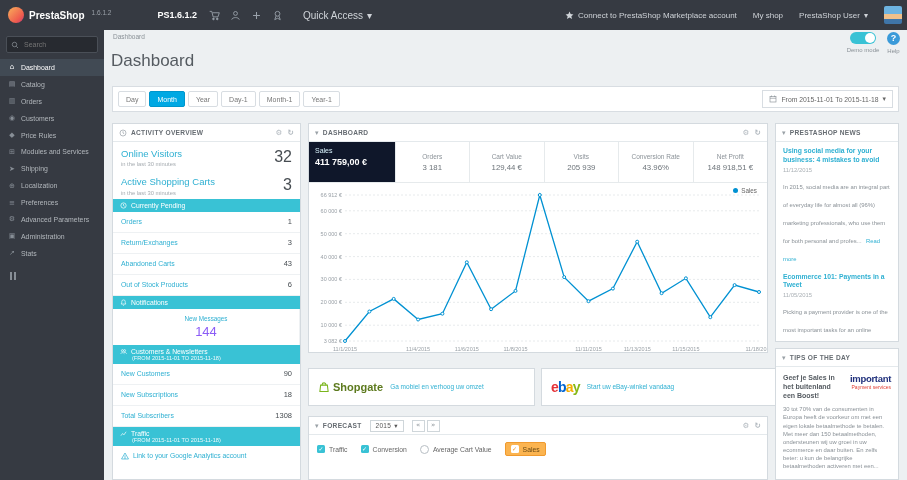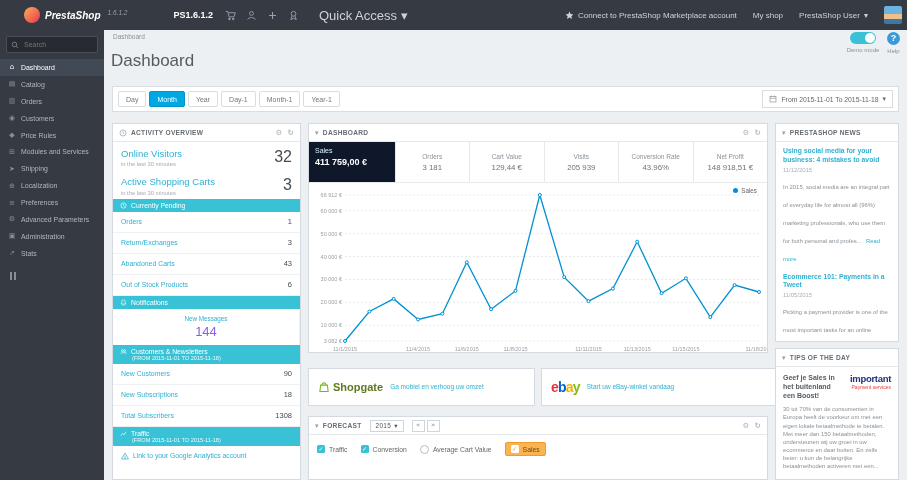--- a/index.html
+++ b/index.html
@@ -3,28 +3,28 @@
 <meta charset="utf-8">
 <style>
   html,body{margin:0;padding:0;}
   .app{position:relative;width:907px;height:480px;background:#edf0f2;font-family:"Liberation Sans",sans-serif;overflow:hidden;-webkit-font-smoothing:antialiased;}
   .g-icon{font-family:"DejaVu Sans","Liberation Sans",sans-serif;font-style:normal;}
   a{text-decoration:none;cursor:pointer;}
   button{cursor:pointer;}
 
   
   .topbar{position:absolute;top:0;left:0;width:907px;height:30px;background:#363a42;display:flex;align-items:center;z-index:5;}
-  .logo{display:flex;align-items:center;gap:5px;padding-left:24px;cursor:pointer;font-style:italic;}
+  .logo{display:flex;align-items:center;gap:5px;padding-left:8px;cursor:pointer;}
   .logo-mark{width:16px;height:16px;border-radius:50%;background:linear-gradient(135deg,#f8b05b 0%,#ef5b4e 70%,#c2387a 100%);}
   .logo-text{font-size:10px;font-weight:bold;color:#fff;}
   .logo-ver{font-size:6.5px;color:#9aa0a8;margin-left:2px;position:relative;top:-3px;}
   .shopname{font-size:9px;font-weight:bold;color:#fff;margin-left:10px;cursor:pointer;padding-left:36px;}
   .tb-icons{display:flex;gap:10px;margin-left:12px;color:#9aa2ab;align-items:center;}
   .tb-icons span{display:flex;cursor:pointer;}
-  .quick-access{margin-left:14px;font-size:13px;color:#cfd3d8;background:none;border:none;display:flex;gap:4px;align-items:center;font-family:inherit;}
+  .quick-access{margin-left:14px;font-size:10px;color:#cfd3d8;background:none;border:none;display:flex;gap:4px;align-items:center;font-family:inherit;}
   .tb-right{margin-left:auto;display:flex;align-items:center;gap:16px;padding-right:5px;font-size:8px;color:#cfd3d8;}
   .tb-right a{color:#cfd3d8;display:flex;align-items:center;gap:4px;}
   .avatar{width:18px;height:18px;border-radius:2px;background:linear-gradient(180deg,#6db3e0 0%,#6db3e0 45%,#f0c08a 45%,#f0c08a 72%,#3f75a8 72%);cursor:pointer;}
 
   
   .sidebar{position:absolute;top:30px;left:0;width:104px;height:450px;background:#363a42;}
   .search-box{display:flex;align-items:center;gap:3px;margin:6px;padding:0 4px;height:15px;background:#272a30;border:1px solid #4a4f57;border-radius:2px;color:#8a9097;}
   .search-box input{flex:1;min-width:0;background:transparent;border:none;color:#c8ccd0;font-size:7px;outline:none;font-family:inherit;}
   .nav-item{height:16.9px;display:flex;align-items:center;gap:5px;padding:0 8px;font-size:6.9px;color:#b2b7bc;cursor:pointer;}
   .nav-item .g-icon{width:8px;font-size:7px;color:#878e96;text-align:center;}

